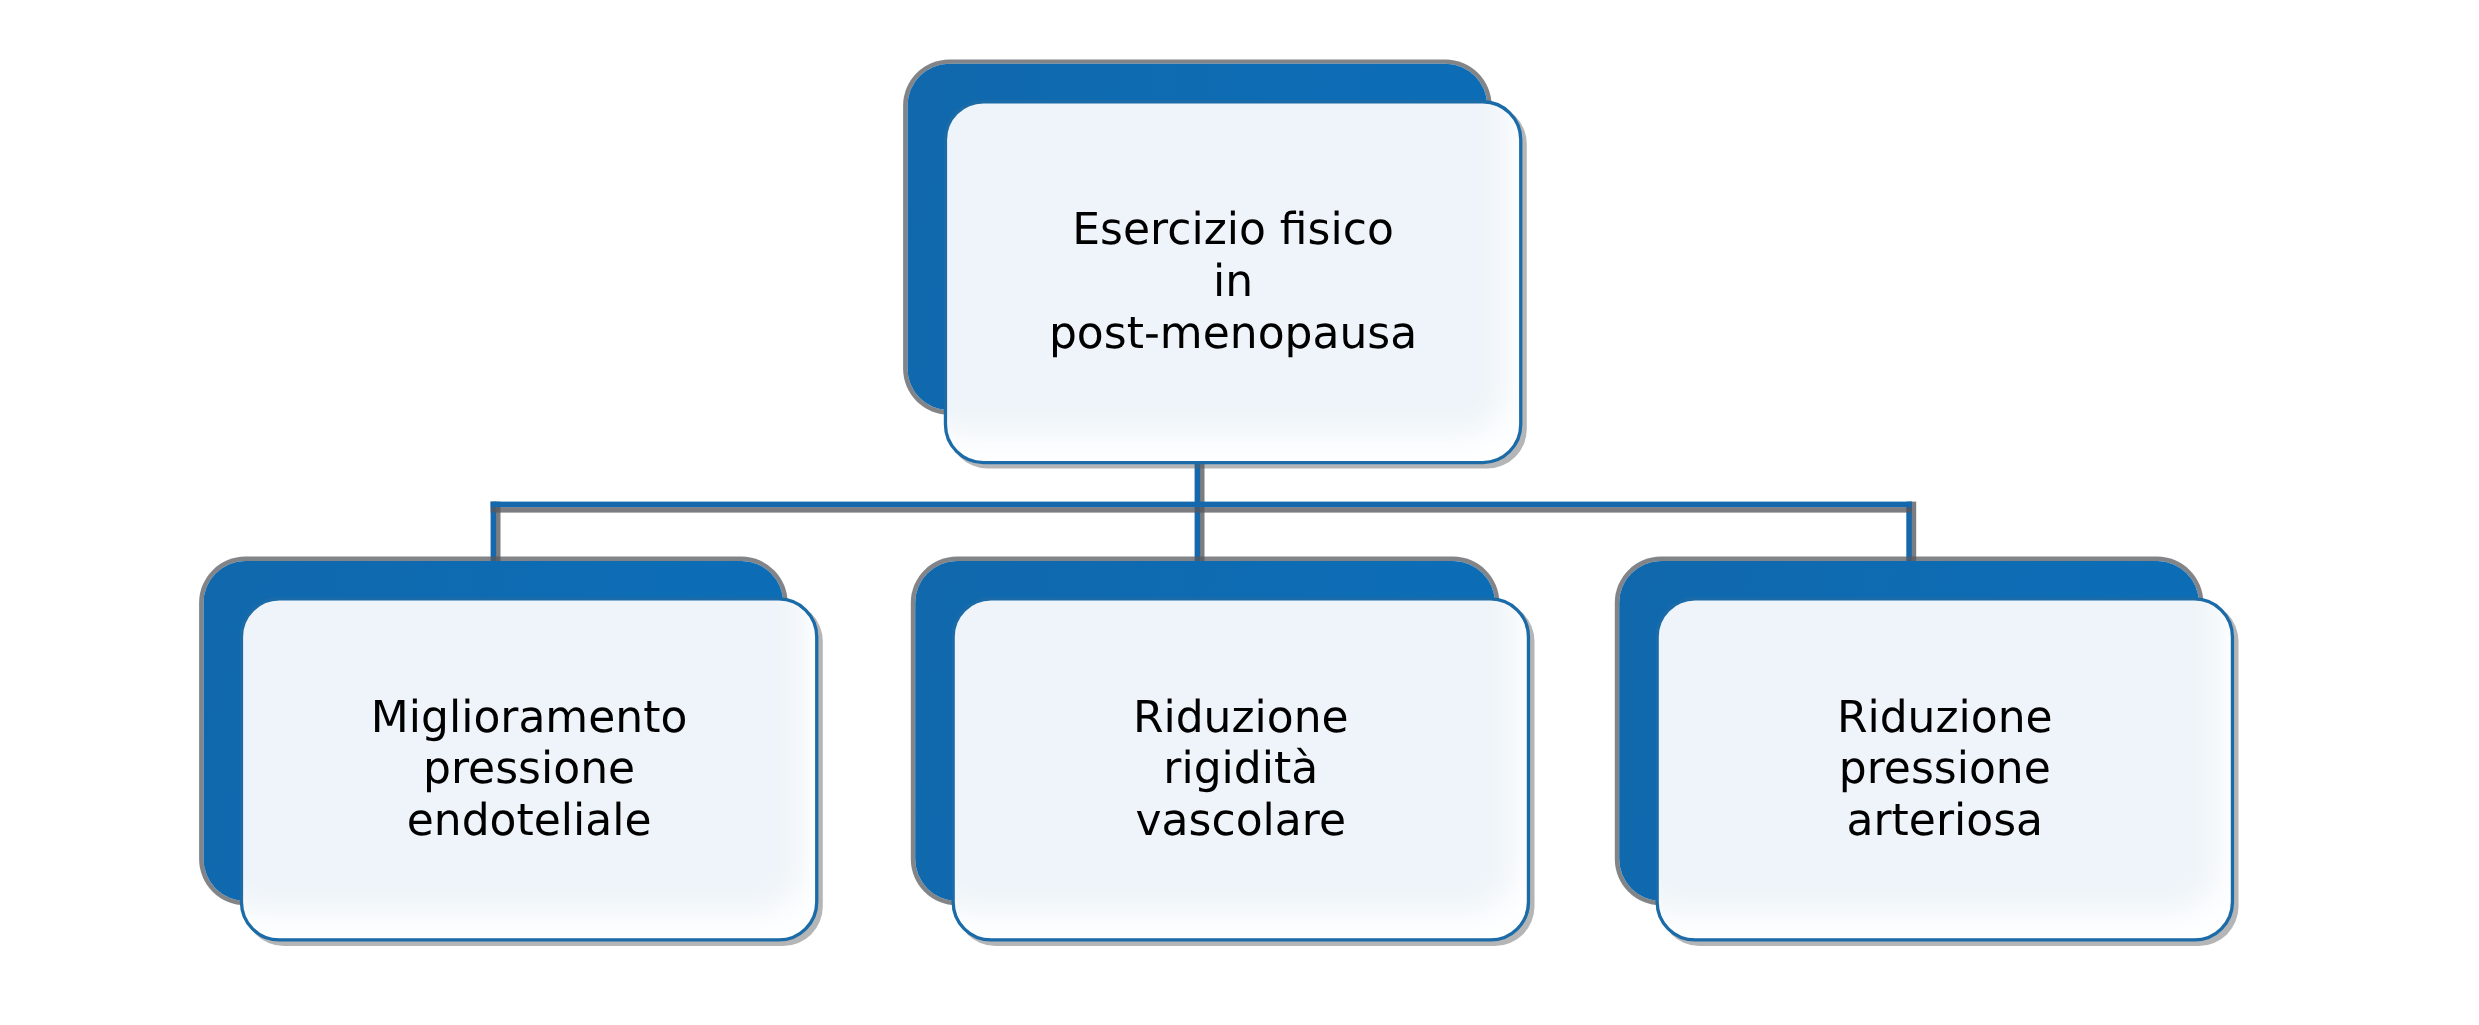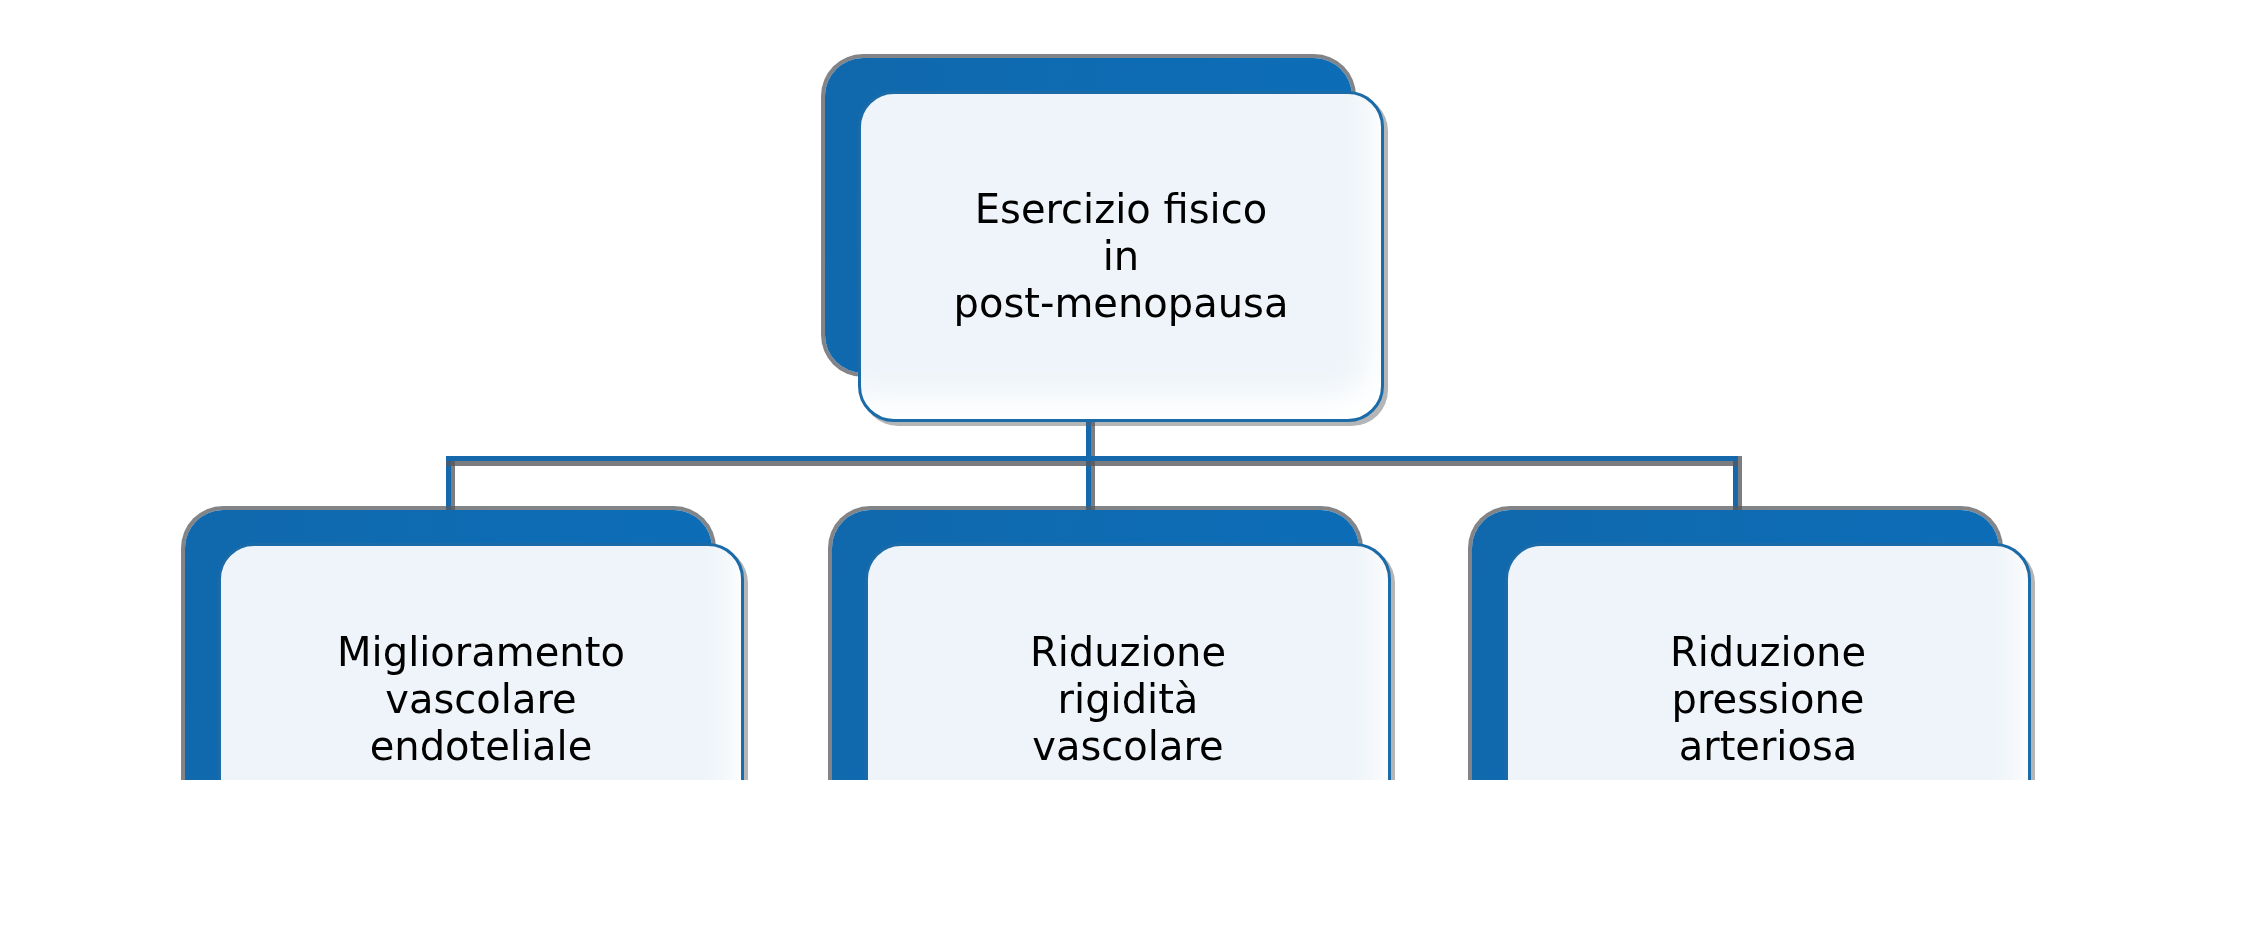--- a/index.html
+++ b/index.html
@@ -3,21 +3,21 @@
 <meta charset="utf-8">
 <style>
   html, body {
     margin: 0;
     padding: 0;
     background: #ffffff;
   }
   .canvas {
     position: relative;
     width: 2254px;
-    height: 780px;
+    height: 932px;
     background: #ffffff;
     overflow: hidden;
     font-family: "DejaVu Sans", "Liberation Sans", sans-serif;
   }
 
   
   .conn {
     position: absolute;
     background: #1668ad;
   }
@@ -89,21 +89,21 @@
       <div class="node-label">Esercizio fisico
 in
 post-menopausa</div>
     </div>
   </div>
 
   <div class="node node-child" style="left:185px; top:510px;">
     <div class="node-back"></div>
     <div class="node-front">
       <div class="node-label">Miglioramento
-vascolare
+pressione
 endoteliale</div>
     </div>
   </div>
 
   <div class="node node-child" style="left:832px; top:510px;">
     <div class="node-back"></div>
     <div class="node-front">
       <div class="node-label">Riduzione
 rigidità
 vascolare</div>

